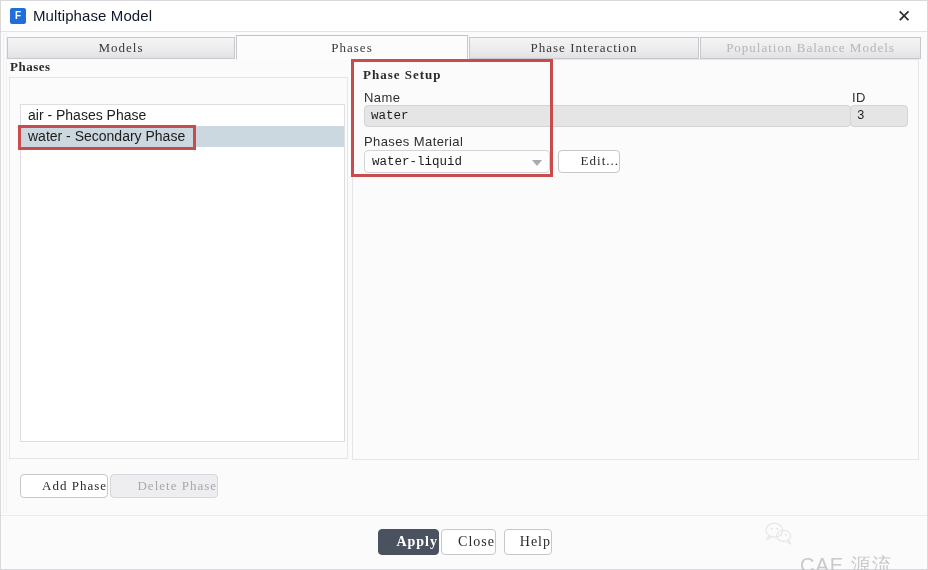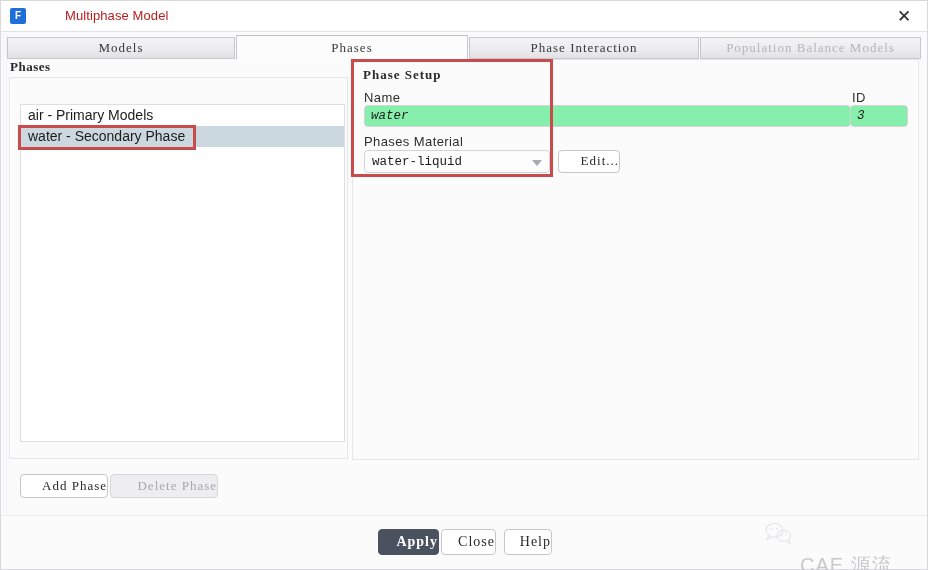--- a/index.html
+++ b/index.html
@@ -44,25 +44,24 @@
     color: #ffffff;
     font-size: 10px;
     font-weight: bold;
     line-height: 16px;
     text-align: center;
     font-family: "Liberation Sans", sans-serif;
   }
   .title-text {
     position: absolute;
     left: 32px; top: 6px;
-    font-size: 13px;
-    color: #b91c1c;
+    font-size: 15px;
+    color: #0f172a;
     line-height: 18px;
     letter-spacing: 0.1px;
-    margin-left: 32px;
   }
   .close-btn {
     position: absolute;
     right: 6px; top: 3px;
     width: 34px; height: 25px;
     text-align: center;
     line-height: 25px;
     font-size: 17px;
     color: #2b2b2b;
     cursor: pointer;
@@ -199,29 +198,28 @@
     font-family: Liberation Sans, sans-serif;
     font-size: 13px;
     color: #2e2e2e;
     letter-spacing: 0.4px;
   }
   .txt-input {
     position: absolute;
     box-sizing: border-box;
     border: 1px solid #d3d3d8;
     border-radius: 4px;
-    background: #86efac;
+    background: #e5e5e5;
     font-family: "Liberation Mono", monospace;
     font-size: 12.5px;
     color: #1c1c1c;
     padding: 0 6px;
     line-height: 20px;
     height: 22px;
     outline: none;
-    font-style: italic;
   }
   #name-label  { left: 11px; top: 30px; }
   #name-input  { left: 11px; top: 45px; width: 487px; }
   #id-label    { left: 499px; top: 30px; }
   #id-input    { left: 497px; top: 45px; width: 58px; }
 
   #material-label { left: 11px; top: 74px; }
   .combo {
     position: absolute;
     left: 11px; top: 90px;
@@ -363,21 +361,21 @@
     <div class="tab" id="tab-interaction">Phase Interaction</div>
     <div class="tab disabled" id="tab-population">Population Balance Models</div>
   </div>
 
   <div class="content">
 
     <div class="phases-panel">
       <div class="panel-title">Phases</div>
       <div class="panel-frame"></div>
       <div class="phase-list">
-        <div class="phase-item">air - Primary Models</div>
+        <div class="phase-item">air - Phases Phase</div>
         <div class="phase-item selected">water - Secondary Phase</div>
       </div>
       <div class="annot-list"></div>
 
       <div class="btn" id="add-phase-btn">Add Phase</div>
       <div class="btn disabled" id="delete-phase-btn">Delete Phase</div>
     </div>
 
     <div class="setup-panel">
       <div class="group-title">Phase Setup</div>

